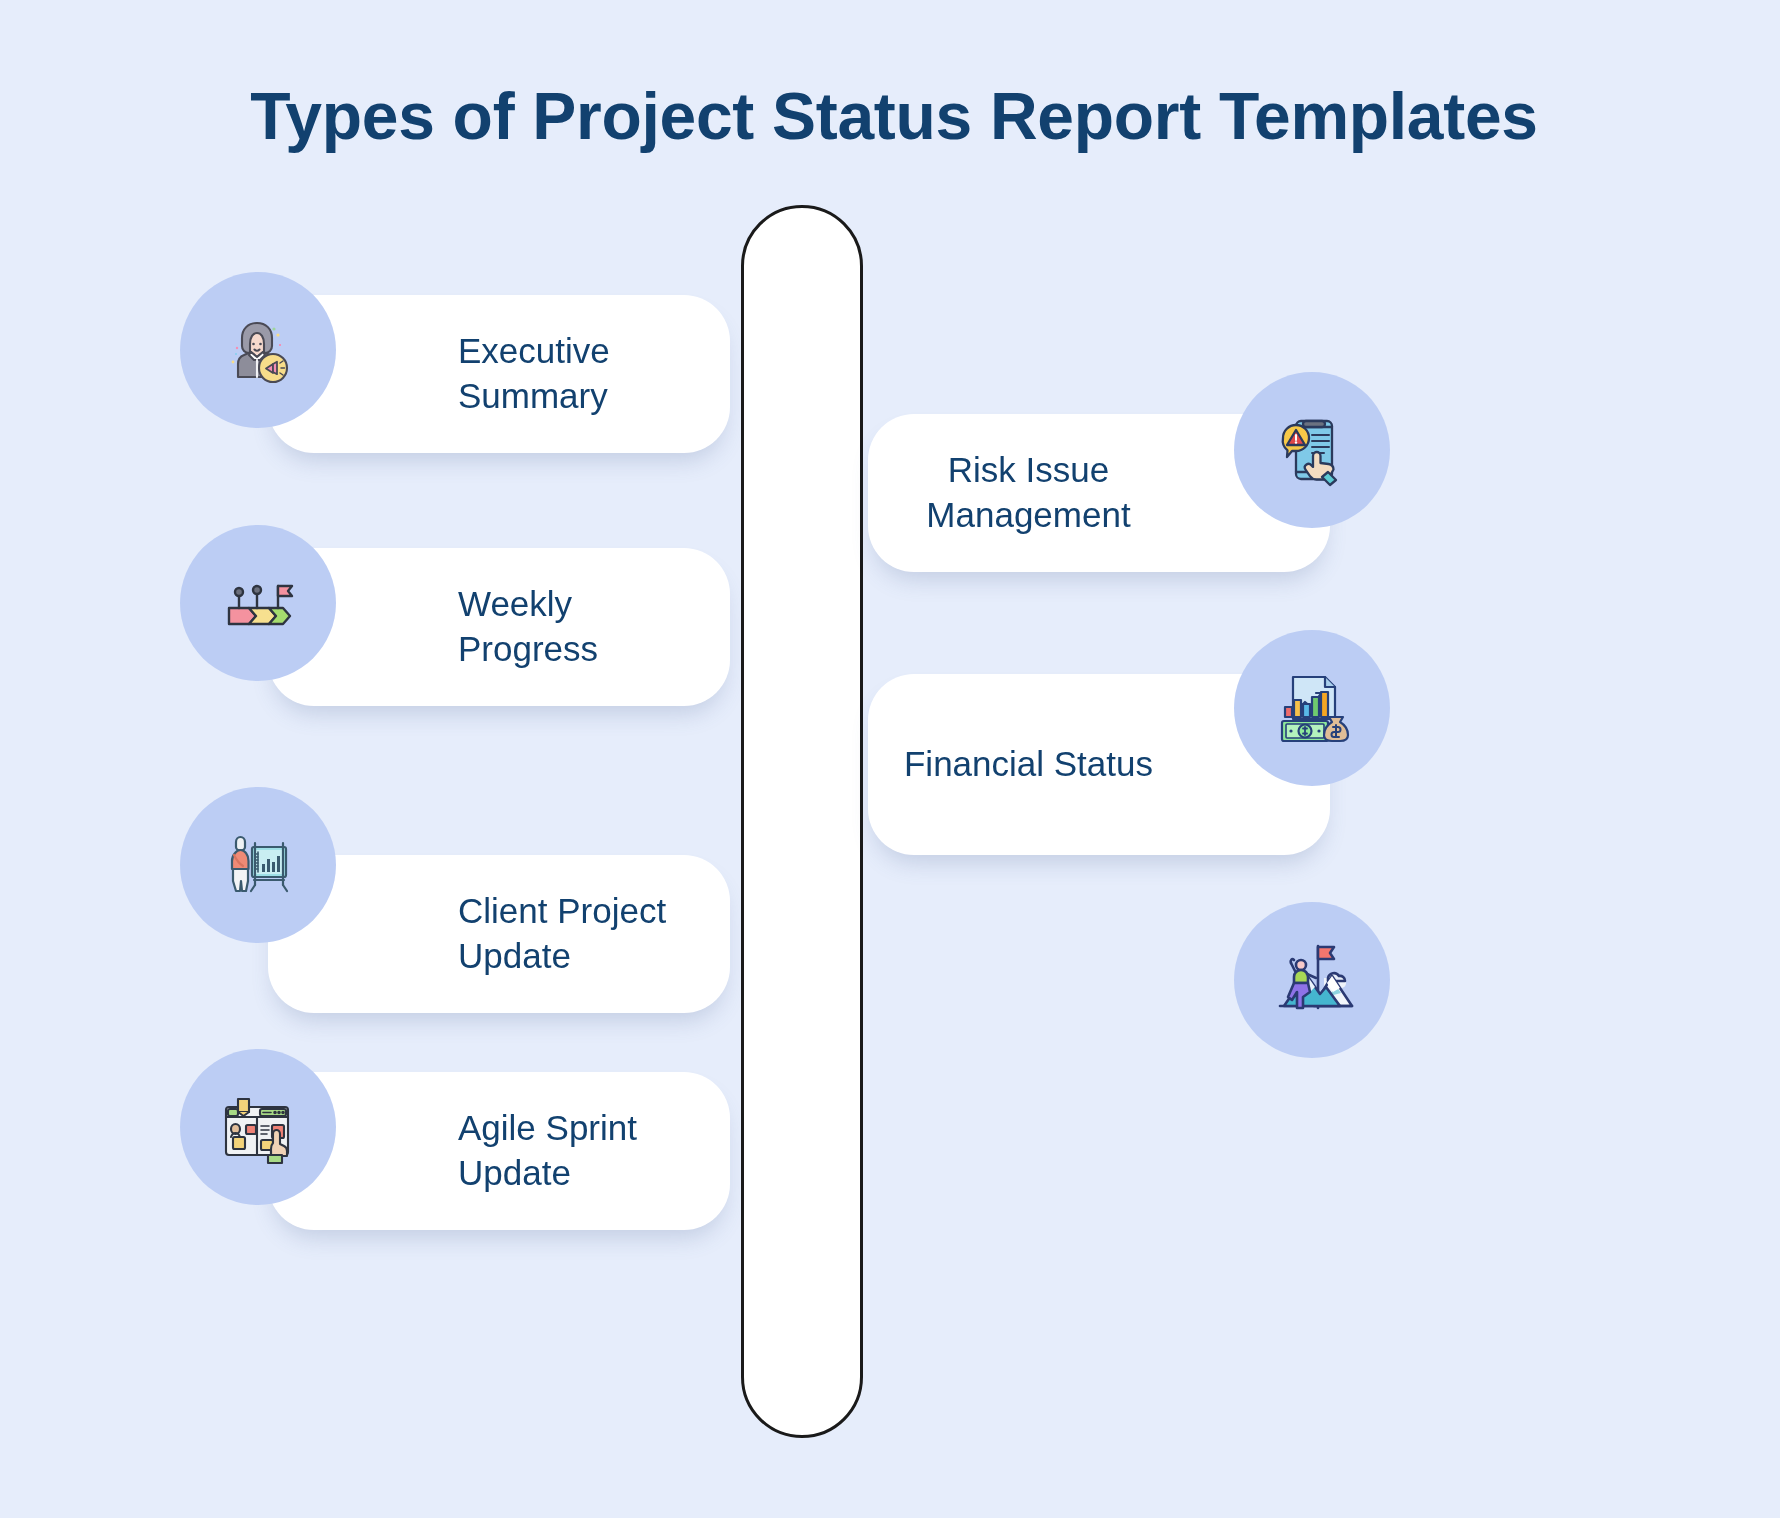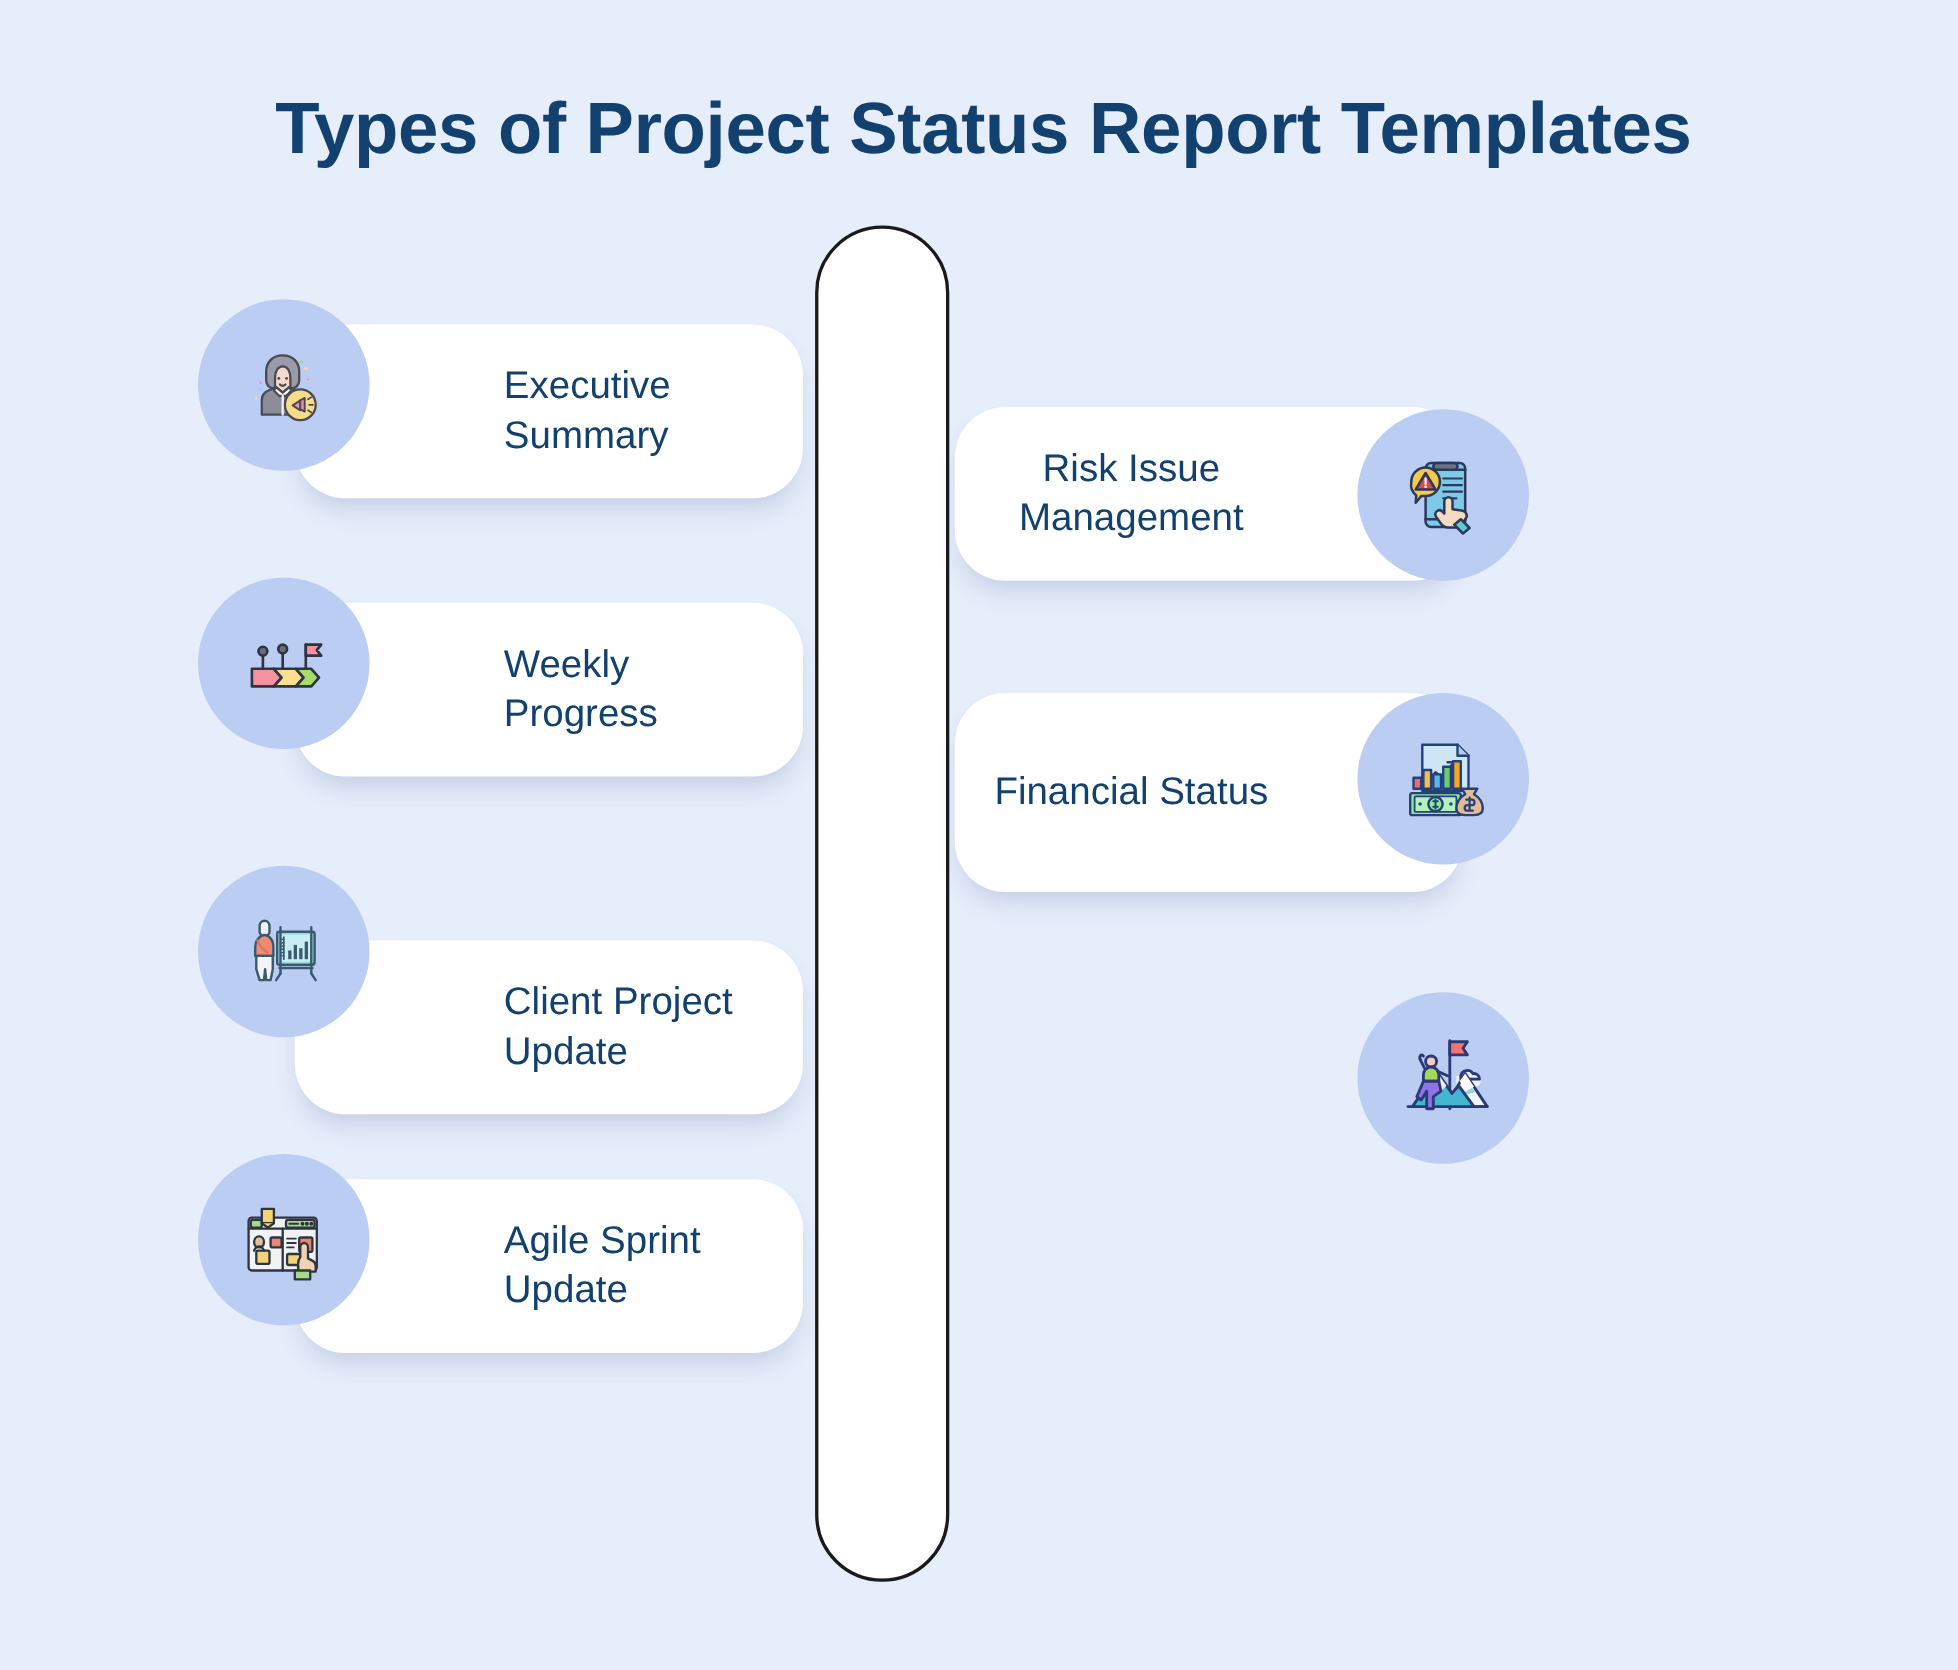--- a/index.html
+++ b/index.html
@@ -46,21 +46,21 @@
   
   .card {
     position: absolute;
     background: #ffffff;
     border-radius: 46px;
     box-shadow: 0 14px 22px -6px rgba(78, 98, 150, 0.22);
     display: flex;
     align-items: center;
   }
   .card.left  { justify-content: flex-end; }
-  .card.right { justify-content: flex-start; }
+  .card.right { justify-content: flex-start; margin-top: 44px; }
 
   .card-label {
     color: #12416f;
     font-size: 35px;
     line-height: 1.28;
     font-family: "Liberation Sans", sans-serif;
     white-space: pre-line;
   }
   .card.left  .card-label { text-align: left;  padding-left: 190px; padding-right: 47px; width: 100%;}
   .card.right .card-label { text-align: center; padding-right: 165px; padding-left: 24px; width: 100%;}

